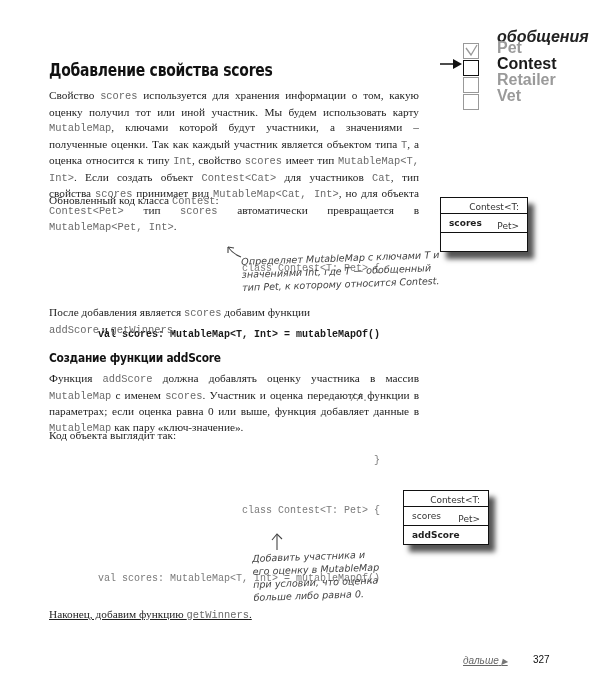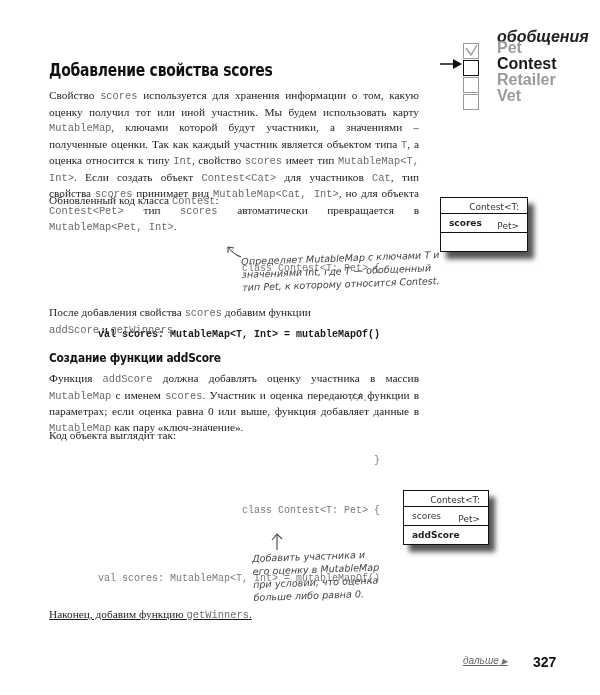--- a/index.html
+++ b/index.html
@@ -16,21 +16,21 @@
   .note { font-family: "DejaVu Sans", sans-serif; font-style: italic; font-size: 9.6px; line-height: 13px; color: #444; transform: rotate(-2deg); transform-origin: left top; }
   .nav-title { font-family: "Liberation Sans", sans-serif; font-style: italic; font-weight: bold; font-size: 16px; color: #222; }
   .nav-item { font-family: "Liberation Sans", sans-serif; font-size: 16px; font-weight: bold; color: #9a9a9a; height: 16px; line-height: 16px; }
   .nav-item.active { color: #1a1a1a; }
   .box { width: 14px; height: 14px; border: 1px solid #999; background: #fff; }
   .box.active { border: 1.5px solid #111; }
   .uml { border: 1.5px solid #111; background: #fff; box-shadow: 6px 7px 5px #555; font-family: "DejaVu Sans", sans-serif; font-size: 9px; }
   .uml .sec { border-top: 1.5px solid #111; padding: 0 8px; height: 18px; line-height: 18px; }
   .uml .title { padding: 0 8px; height: 15px; line-height: 19px; text-align: right; color: #333; }
   .footer-next { font-family: "Liberation Sans", sans-serif; font-style: italic; font-size: 10px; color: #666; text-decoration: underline; }
-  .page-num { font-family: "Liberation Sans", sans-serif; font-weight: bold; font-size: 14px; color: #111; }
+  .page-num { font-family: "Liberation Sans", sans-serif; font-weight: normal; font-size: 10px; color: #111; }
 </style>
 </head>
 <body>
 
 <div class="abs nav-title" style="left:497px; top:28px;">обобщения</div>
 
 <div class="abs" style="left:463px; top:43px;">
   <div class="box" style="position:relative;">
     <svg width="14" height="14" style="position:absolute;left:0;top:0">
         <polyline points="2,4 7,11 13,1" fill="none" stroke="#999" stroke-width="1.3"></polyline>
@@ -69,21 +69,21 @@
     <path d="M3,3 L3,9 M3,3 L9,4" fill="none" stroke="#444" stroke-width="1.1"></path>
 </svg>
 <div class="abs note" style="left:241px; top:255px; width:200px;">Определяет MutableMap с ключами T и значениями Int, где T — обобщенный тип Pet, к которому относится Contest.</div>
 
 <div class="abs uml" style="left:440px; top:197px; width:86px;">
   <div class="title">Contest&lt;T: Pet&gt;</div>
   <div class="sec" style="font-weight:bold;">scores</div>
   <div class="sec"></div>
 </div>
 
-<div class="abs para" style="left:49px; top:305px;"><span>После добавления свойства </span><span class="mono">scores</span><span> добавим функции </span><br><span class="mono">addScore</span><span> и </span><span class="mono">getWinners</span><span>.</span></div>
+<div class="abs para" style="left:49px; top:305px;"><span>После добавления является </span><span class="mono">scores</span><span> добавим функции </span><br><span class="mono">addScore</span><span> и </span><span class="mono">getWinners</span><span>.</span></div>
 
 <div class="abs heading h2" style="left:49px; top:350px;">Создание функции addScore</div>
 
 <div class="abs para" style="left:49px; top:371px;"><span>Функция </span><span class="mono">addScore</span><span> должна добавлять оценку участника в массив </span><span class="mono">MutableMap</span><span> с именем </span><span class="mono">scores</span><span>. Участник и оценка передаются функции в параметрах; если оценка равна 0 или выше, функция добавляет данные в </span><span class="mono">MutableMap</span><span> как пару «ключ-значение».</span></div>
 
 <div class="abs para" style="left:49px; top:428px;">Код объекта выглядит так:</div>
 
 <div class="abs code" style="left:76px; top:455px;">
   <div style="line-height:24px;">class Contest&lt;T: Pet&gt; {</div>
   <div style="padding-left:22px; line-height:24px;">val scores: MutableMap&lt;T, Int&gt; = mutableMapOf()</div>

